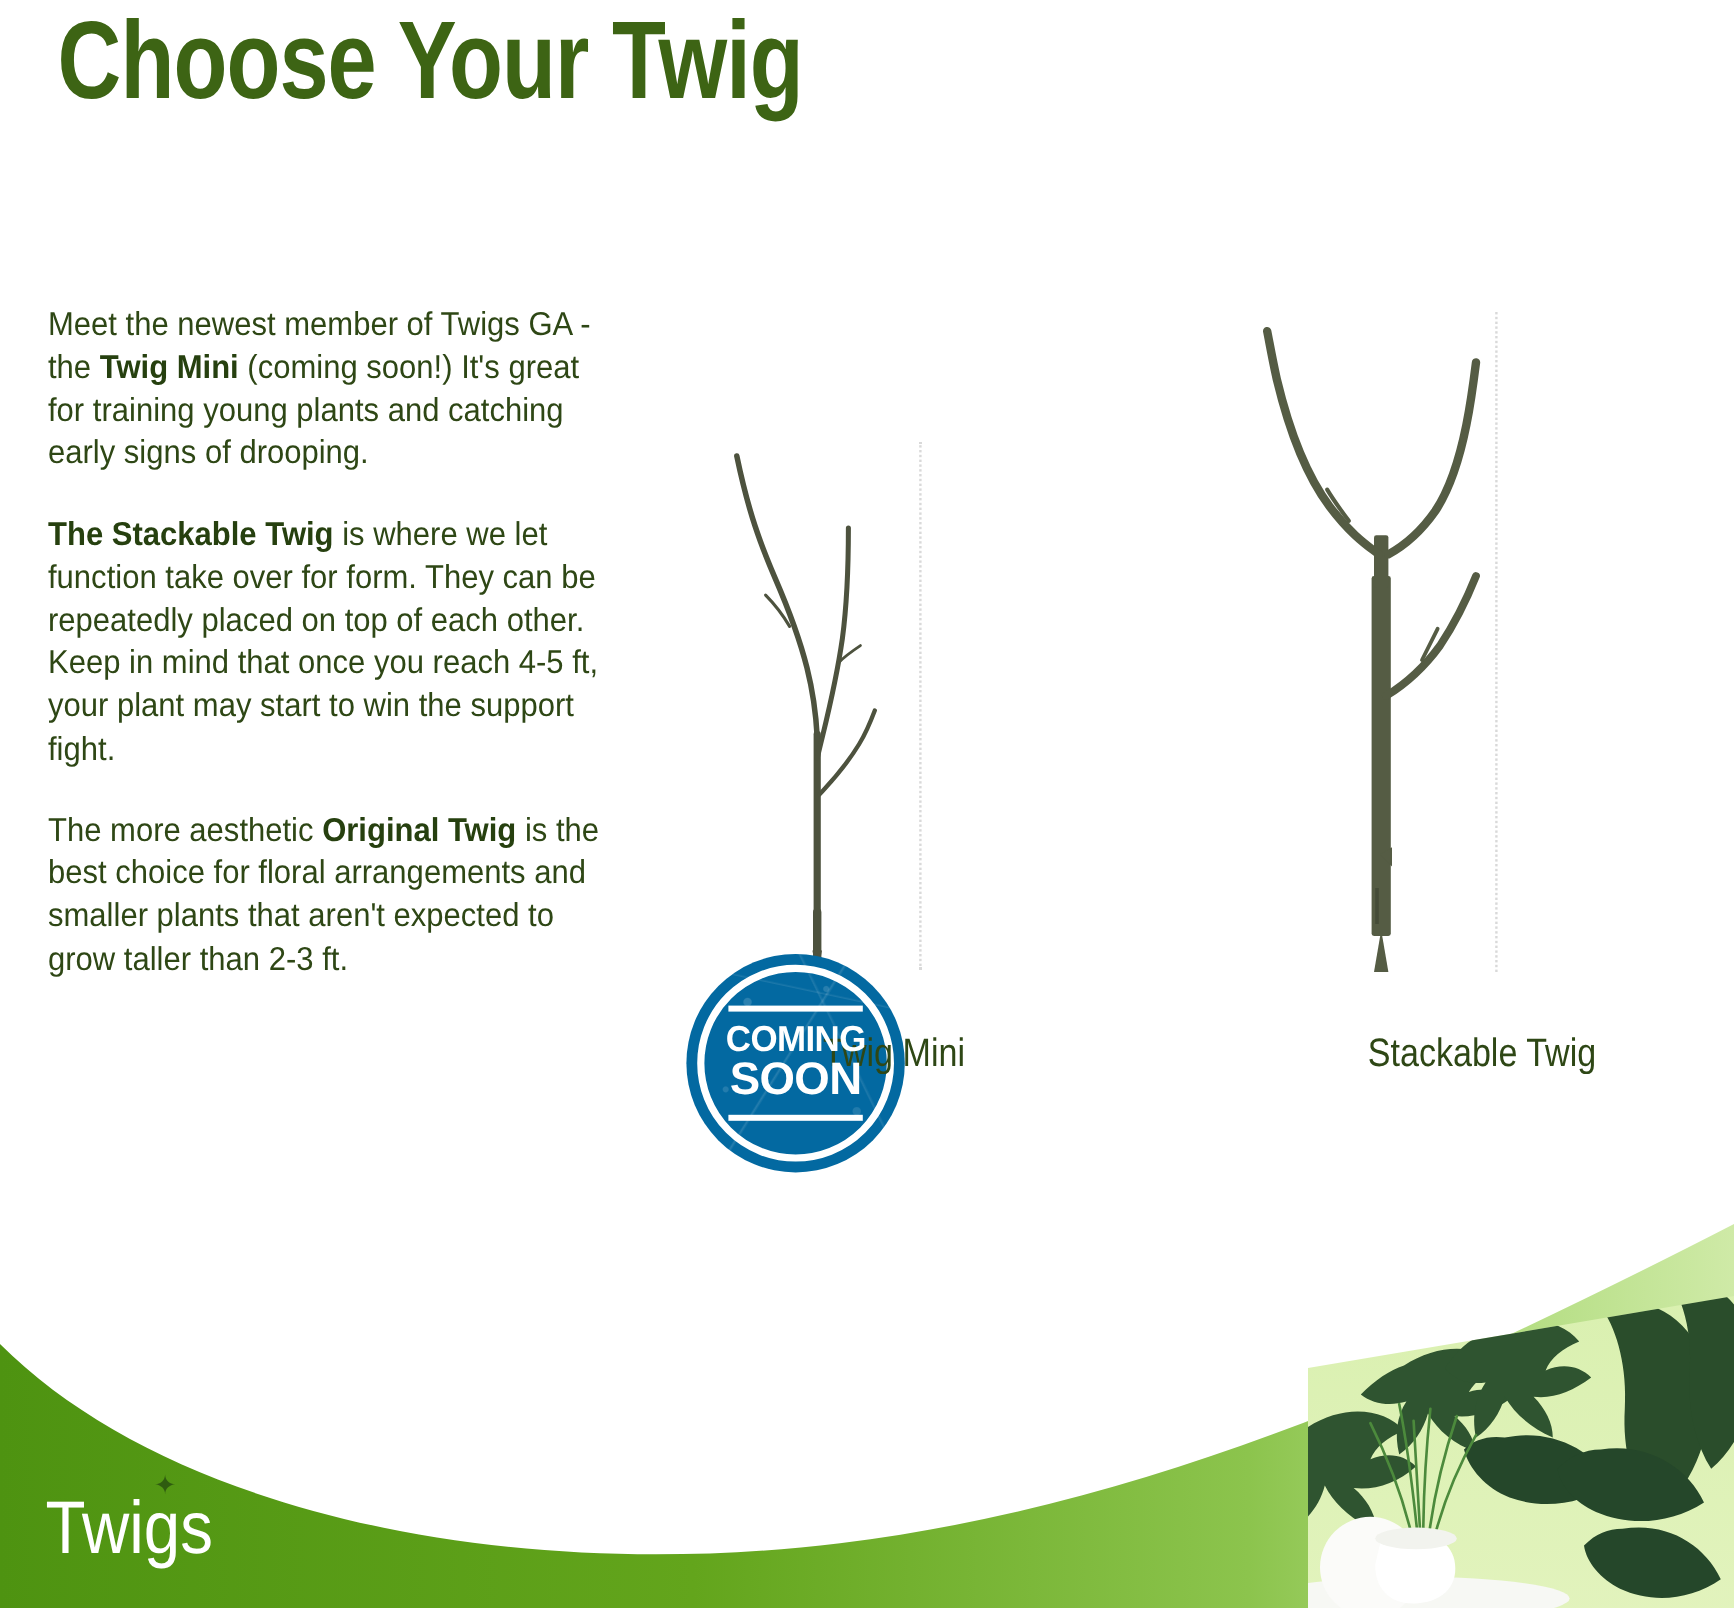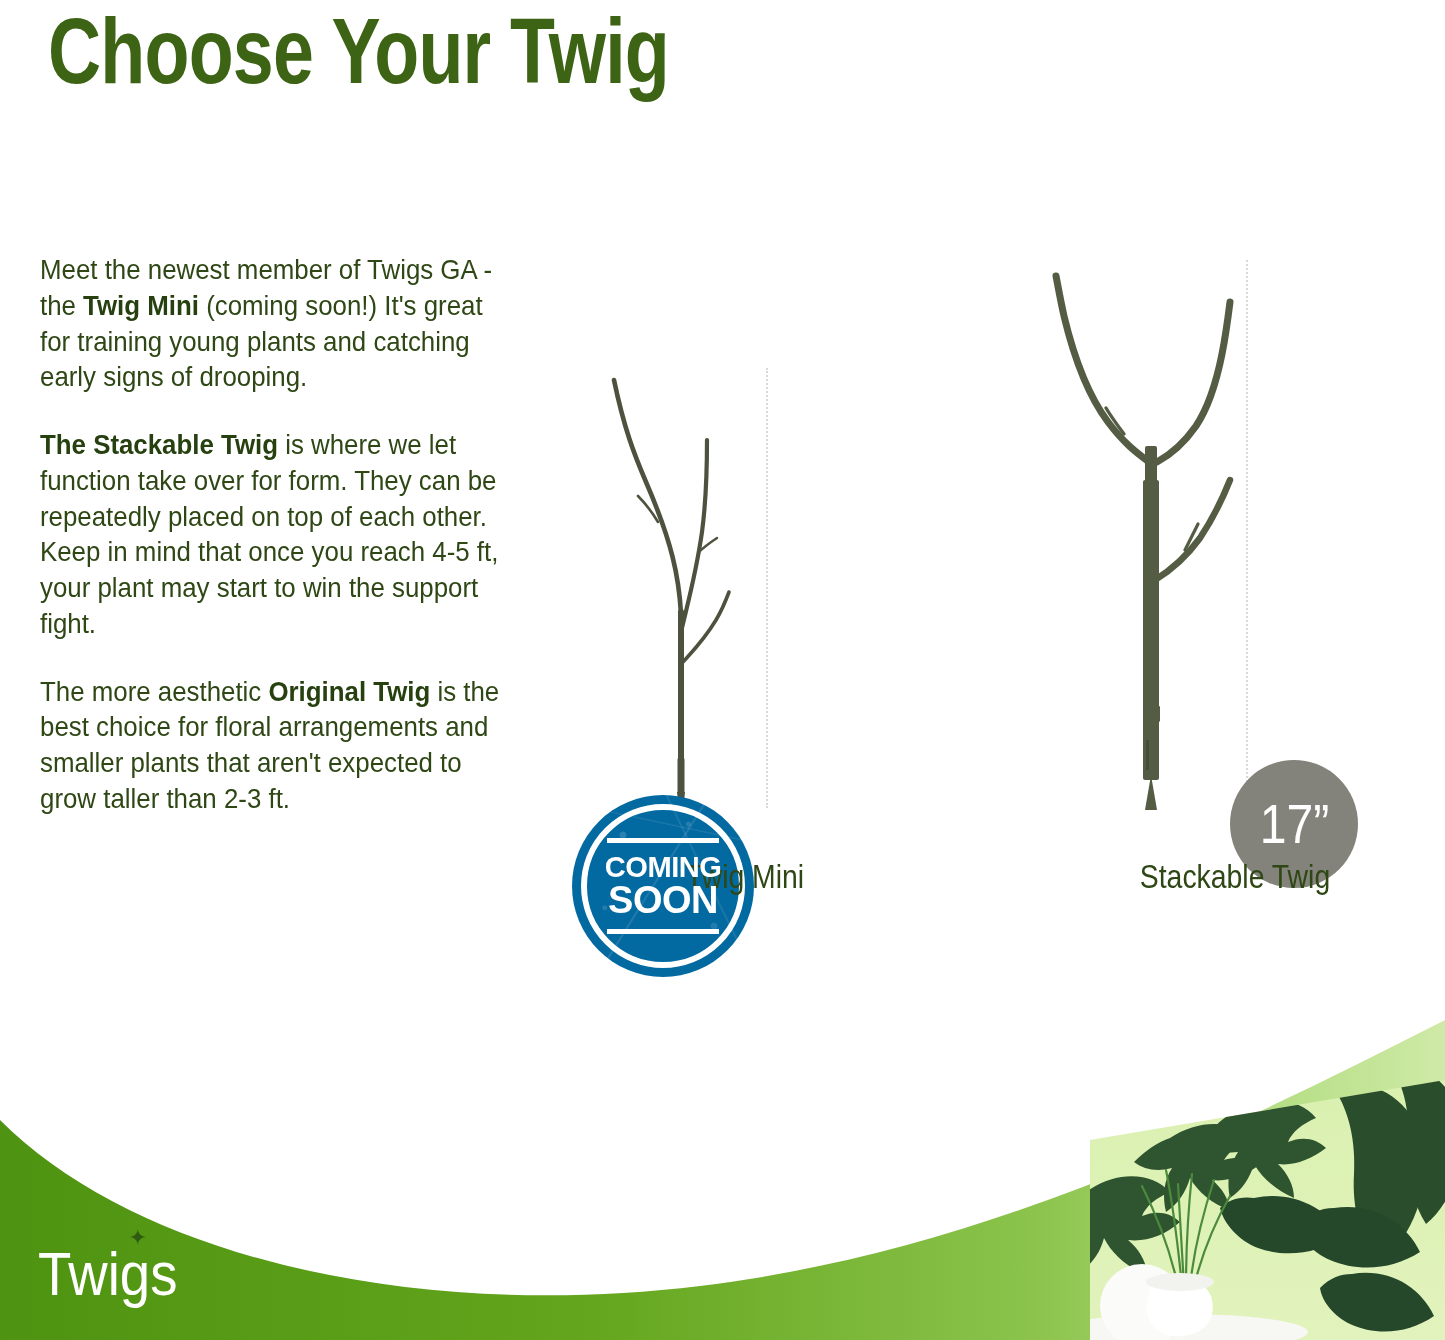--- a/index.html
+++ b/index.html
@@ -154,23 +154,20 @@
           <path d="M105 330 C118 322, 134 310, 150 288 C162 270, 172 250, 180 230" stroke-width="6.5"></path>
           <path d="M74 184 C68 176, 62 168, 56 158" stroke-width="3.4"></path>
           <path d="M150 170 C155 160, 159 150, 163 140" stroke-width="3.4"></path>
           <path d="M135 300 C140 290, 144 282, 148 274" stroke-width="3.2"></path>
         </g>
         <path d="M100 462 L110 456 L110 472 Z" fill="#555c44"></path>
         <rect x="96" y="490" width="3" height="30" fill="#3f4633" opacity="0.7"></rect>
       </svg>
     </div>
 
-    <div class="badge" id="badge-17" style="background: rgb(131, 131, 123);">
-      <span>17”</span>
-    </div>
 
     <div id="coming-soon">
       <div class="grunge"></div>
       <div class="ring"></div>
       <div class="cs-inner">
         <div class="rule top"></div>
         <div class="l1">COMING</div>
         <div class="l2">SOON</div>
         <div class="rule bot"></div>
       </div>

